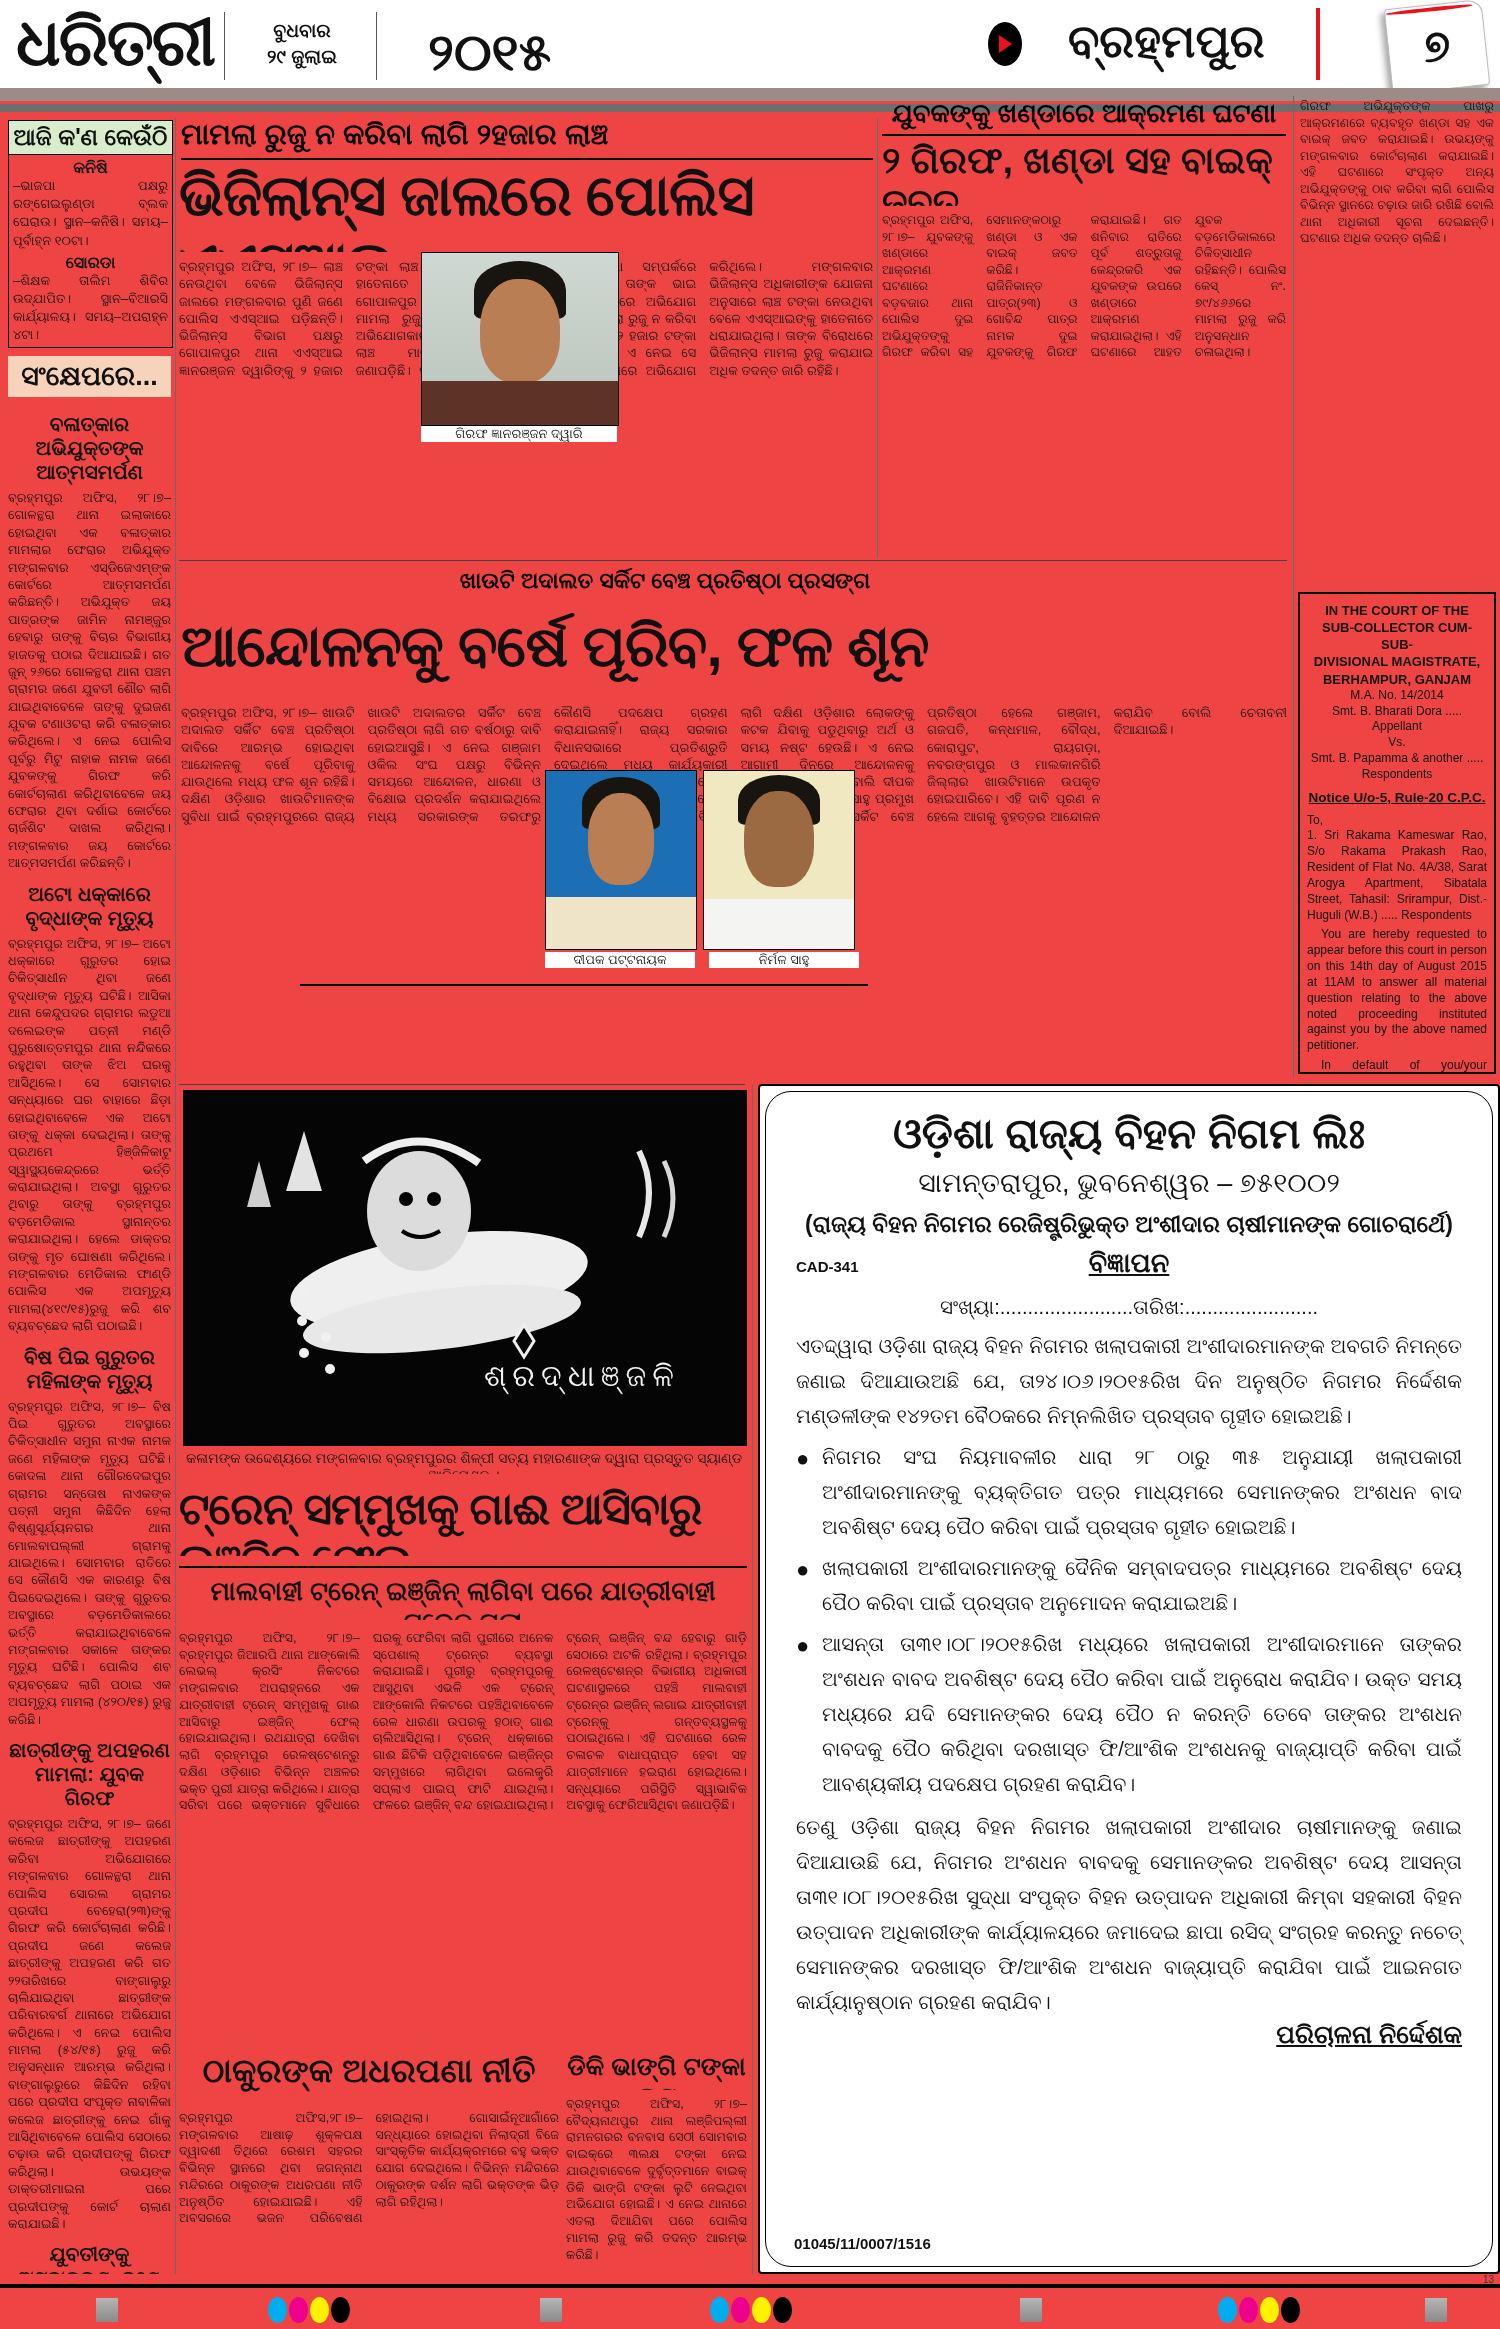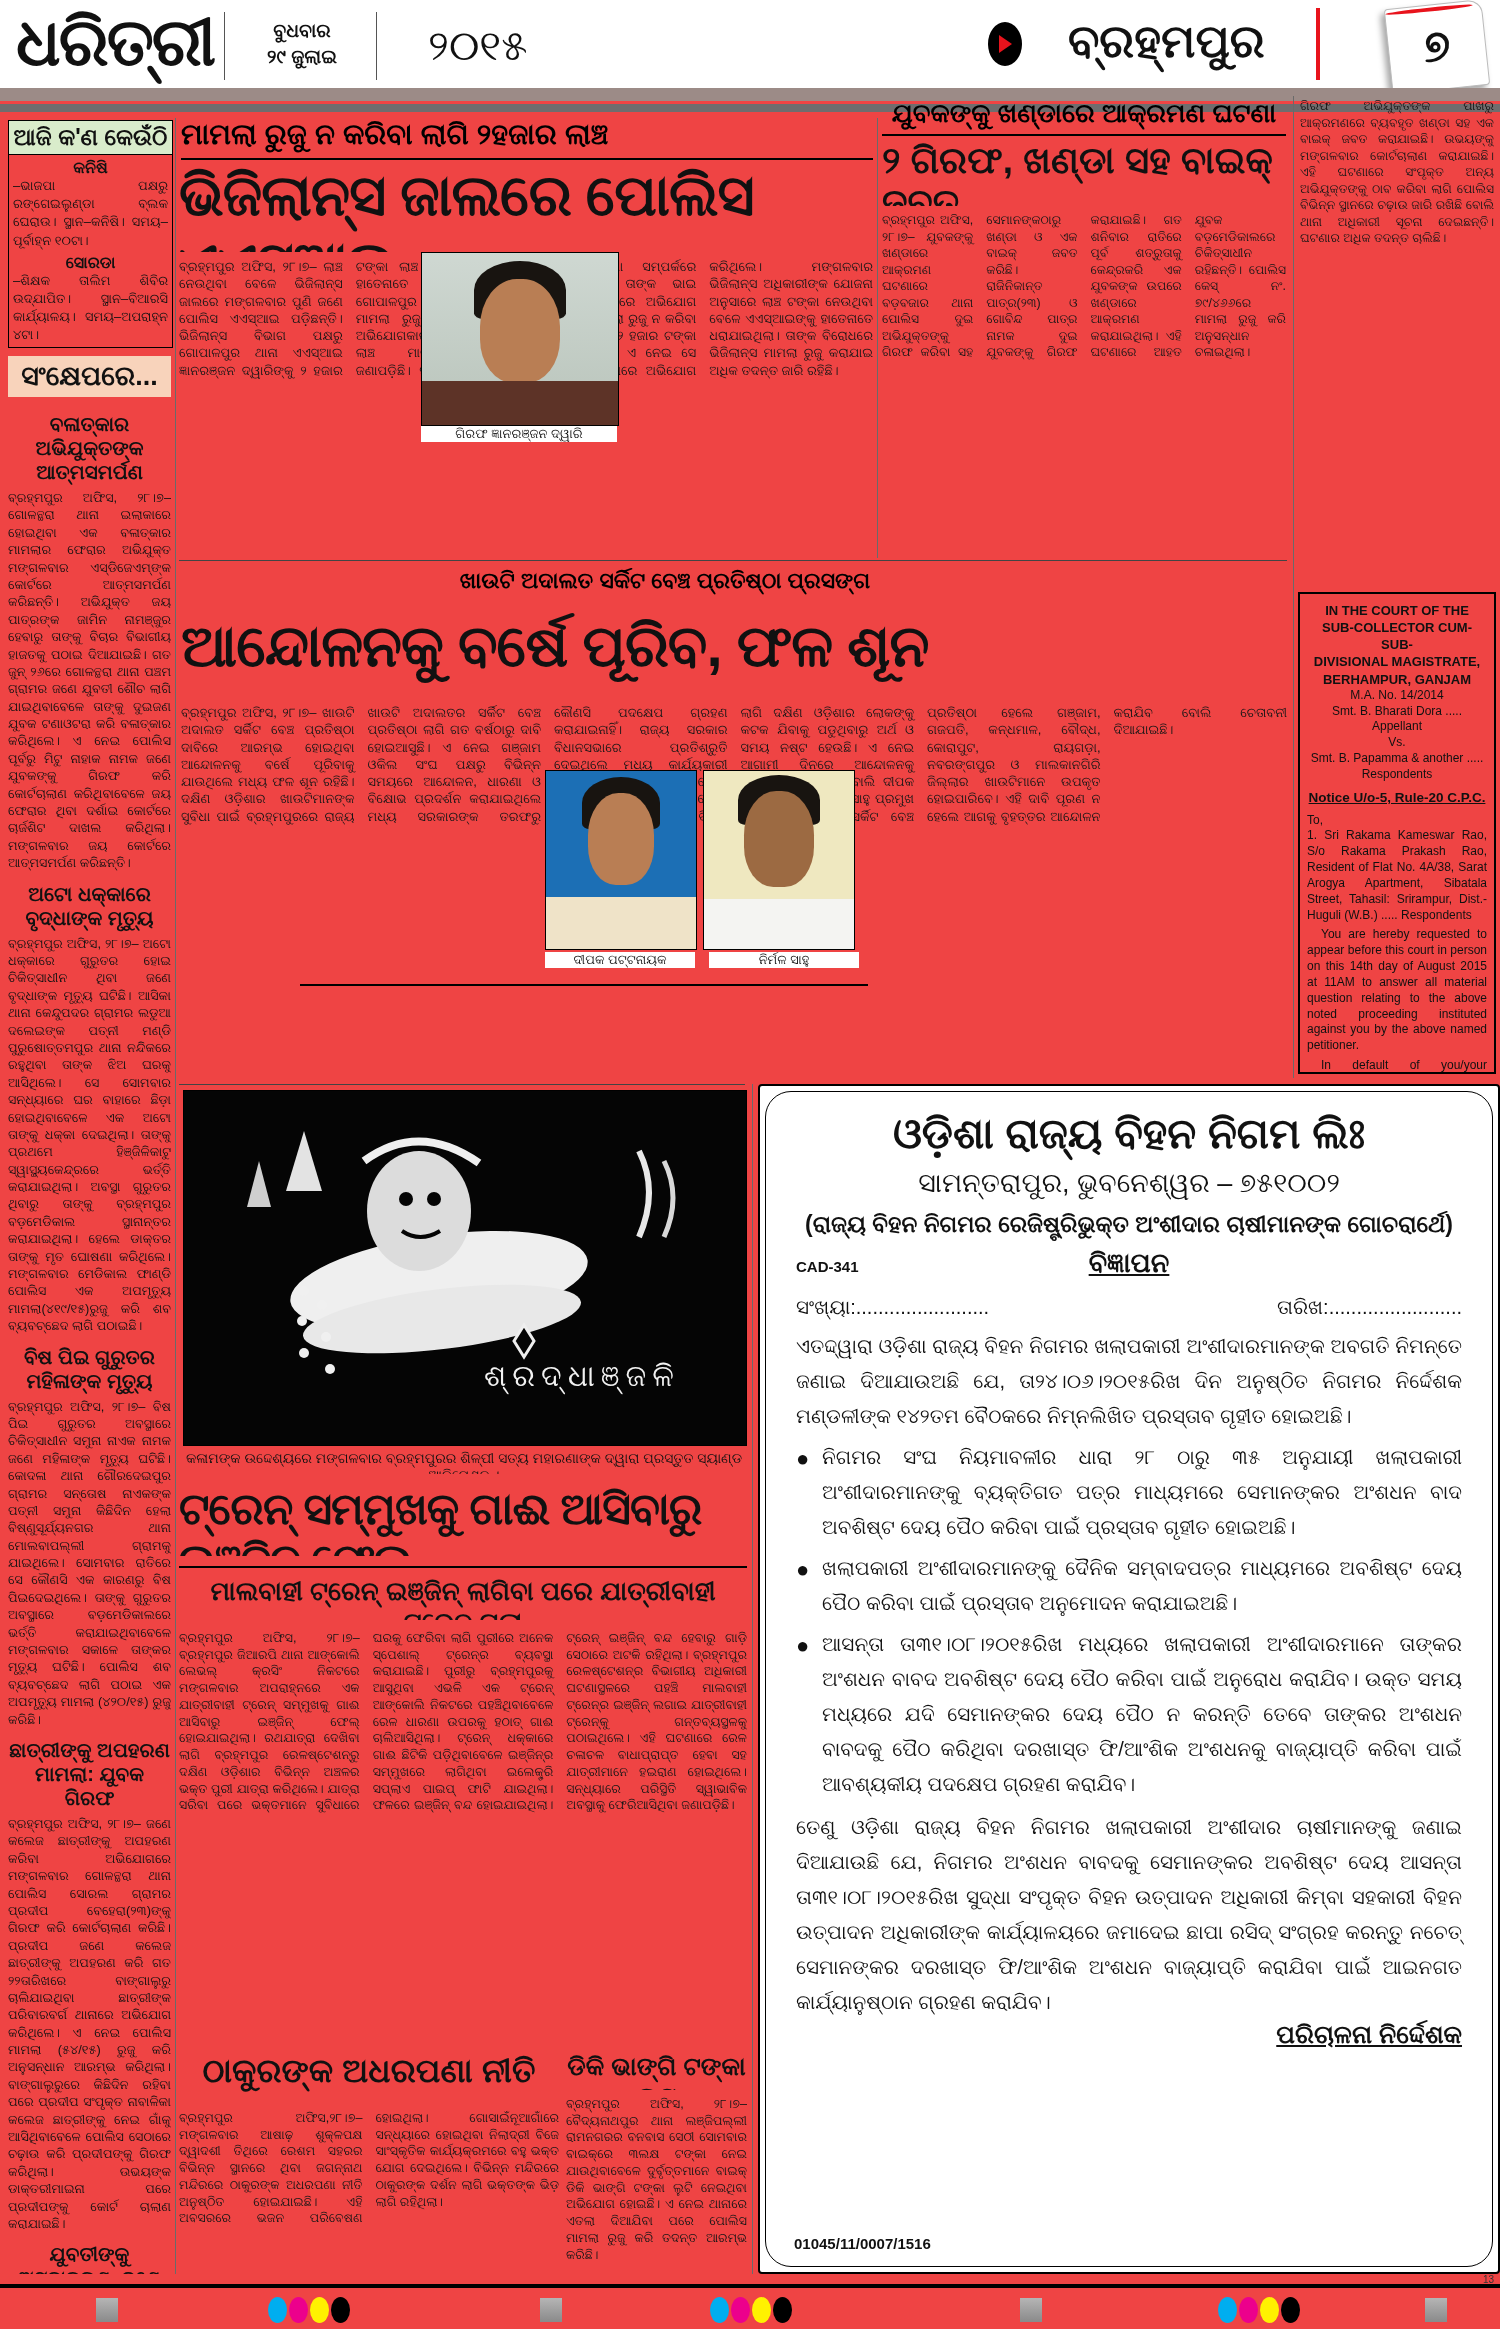--- a/index.html
+++ b/index.html
@@ -15,21 +15,21 @@
   .cols3{column-count:3;column-gap:13px;}
   .cols4{column-count:4;column-gap:13px;}
   .cols6{column-count:6;column-gap:13px;}
   .kicker{font-weight:bold;color:#000;}
   .rule-v{position:absolute;width:1px;background:#6a6a6a;}
   .rule-h{position:absolute;height:1px;background:#444;}
   
   .logo{font-size:66px;font-weight:900;letter-spacing:-2px;}
   .mast-div{position:absolute;width:1px;background:#555;top:12px;height:68px;}
   .datestack{font-size:19px;font-weight:bold;line-height:1.35;}
-  .year{font-size:42px;font-weight:normal;}
+  .year{font-size:52px;font-weight:bold;}
   .edition{font-size:46px;font-weight:900;}
   .play-oval{position:absolute;width:34px;height:44px;background:#000;border-radius:50%;}
   .play-tri{position:absolute;left:11px;top:13px;width:0;height:0;border-left:13px solid #e8131c;
             border-top:9px solid transparent;border-bottom:9px solid transparent;}
   .pagecorner{position:absolute;width:96px;height:84px;background:#fff;border:1px solid #bbb;
               box-shadow:-4px 4px 6px rgba(0,0,0,.35);transform:rotate(-6deg);border-radius:4px 14px 4px 4px;}
   .pagecorner:before{content:"";position:absolute;left:0;top:2px;right:8px;height:4px;background:#e8131c;border-radius:50%;}
   .pagenum{font-size:44px;font-weight:bold;text-align:center;margin-top:16px;}
   .band{position:absolute;left:0;width:1500px;}
   
@@ -223,21 +223,21 @@
 
   <div class="abs ad-outer" style="left:758px;top:1084px;width:738px;height:1186px;">
     <div class="ad-inner">
       <div class="ad-title">ଓଡ଼ିଶା ରାଜ୍ୟ ବିହନ ନିଗମ ଲିଃ</div>
       <div class="ad-addr">ସାମନ୍ତରାପୁର, ଭୁବନେଶ୍ୱର – ୭୫୧୦୦୨</div>
       <div class="ad-note">(ରାଜ୍ୟ ବିହନ ନିଗମର ରେଜିଷ୍ଟ୍ରିଭୁକ୍ତ ଅଂଶୀଦାର ଚାଷୀମାନଙ୍କ ଗୋଚରାର୍ଥେ)</div>
       <div style="position:relative;margin-top:10px;height:40px;">
         <span class="abs ad-meta b" style="left:0;top:10px;font-size:15px;">CAD-341</span>
         <div class="ad-heading">ବିଜ୍ଞାପନ</div>
       </div>
-      <div style="display:flex;justify-content:space-between;margin-top:8px;">
+      <div style="display:flex;justify-content:center;margin-top:8px;">
         <span class="ad-meta">ସଂଖ୍ୟା:........................</span>
         <span class="ad-meta">ତାରିଖ:........................</span>
       </div>
       <div class="ad-body" style="margin-top:10px;">ଏତଦ୍ଦ୍ୱାରା ଓଡ଼ିଶା ରାଜ୍ୟ ବିହନ ନିଗମର ଖଲାପକାରୀ ଅଂଶୀଦାରମାନଙ୍କ ଅବଗତି ନିମନ୍ତେ ଜଣାଇ ଦିଆଯାଉଅଛି ଯେ, ତା୨୪।୦୬।୨୦୧୫ରିଖ ଦିନ ଅନୁଷ୍ଠିତ ନିଗମର ନିର୍ଦ୍ଦେଶକ ମଣ୍ଡଳୀଙ୍କ ୧୪୨ତମ ବୈଠକରେ ନିମ୍ନଲିଖିତ ପ୍ରସ୍ତାବ ଗୃହୀତ ହୋଇଅଛି।</div>
       <div class="ad-bullet">
         <span class="ad-dot">●</span>
         <span class="ad-body">ନିଗମର ସଂଘ ନିୟମାବଳୀର ଧାରା ୨୮ ଠାରୁ ୩୫ ଅନୁଯାୟୀ ଖଲାପକାରୀ ଅଂଶୀଦାରମାନଙ୍କୁ ବ୍ୟକ୍ତିଗତ ପତ୍ର ମାଧ୍ୟମରେ ସେମାନଙ୍କର ଅଂଶଧନ ବାଦ ଅବଶିଷ୍ଟ ଦେୟ ପୈଠ କରିବା ପାଇଁ ପ୍ରସ୍ତାବ ଗୃହୀତ ହୋଇଅଛି।</span>
       </div>
       <div class="ad-bullet">
         <span class="ad-dot">●</span>

